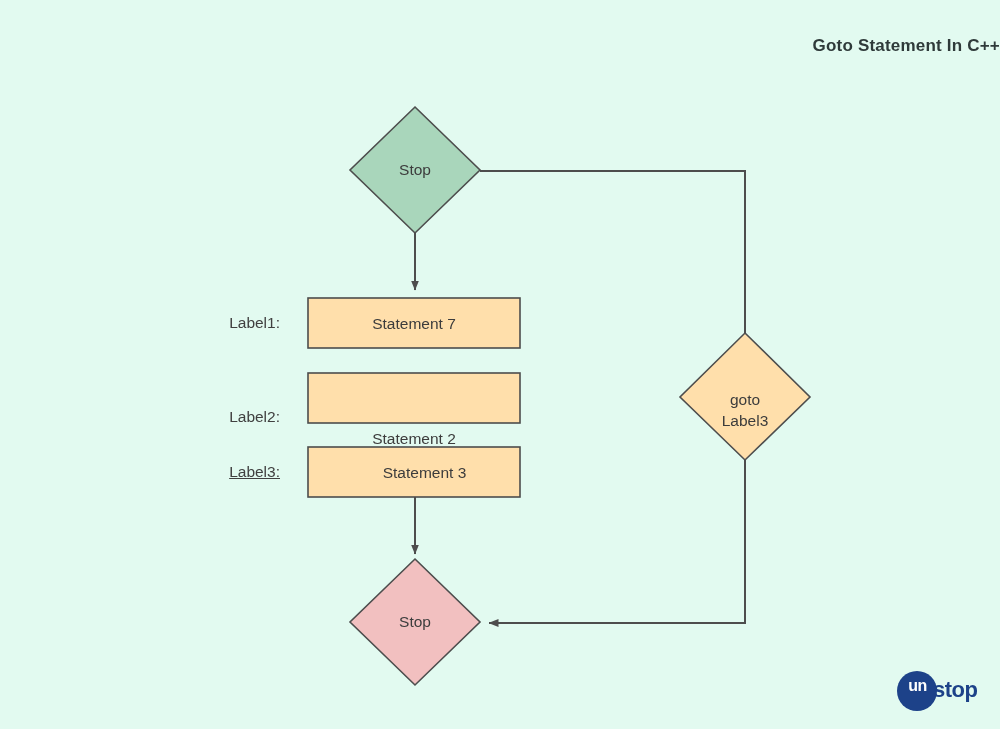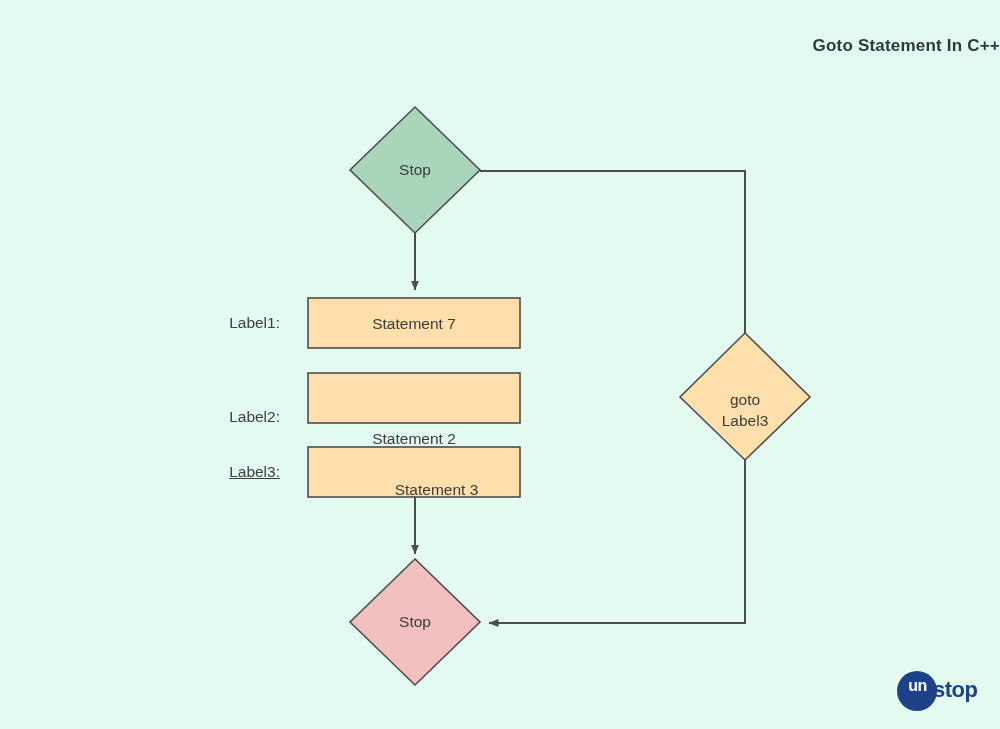--- a/index.html
+++ b/index.html
@@ -118,21 +118,21 @@
 </svg>
 
 <div class="diagram-title">Goto Statement In C++</div>
 
 <div class="node-text" style="left:350px; top:160px; width:130px;">Stop</div>
 
 <div class="node-text" style="left:308px; top:314px; width:212px;">Statement 7</div>
 
 <div class="node-text" style="left:308px; top:386px; width:212px;margin-top:43px;">Statement 2</div>
 
-<div class="node-text" style="left:320px; top:463px; width:233px;margin-top:17px;">Statement 3</div>
+<div class="node-text" style="left:308px; top:463px; width:233px;">Statement 3</div>
 
 <div class="node-text" style="left:680px; top:390px; width:130px;">goto
 Label3</div>
 
 <div class="node-text" style="left:350px; top:612px; width:130px;">Stop</div>
 
 <div class="side-label" style="left:160px; top:314px; width:120px;">Label1:</div>
 
 <div class="side-label" style="left:160px; top:408px; width:120px;">Label2:</div>
 

